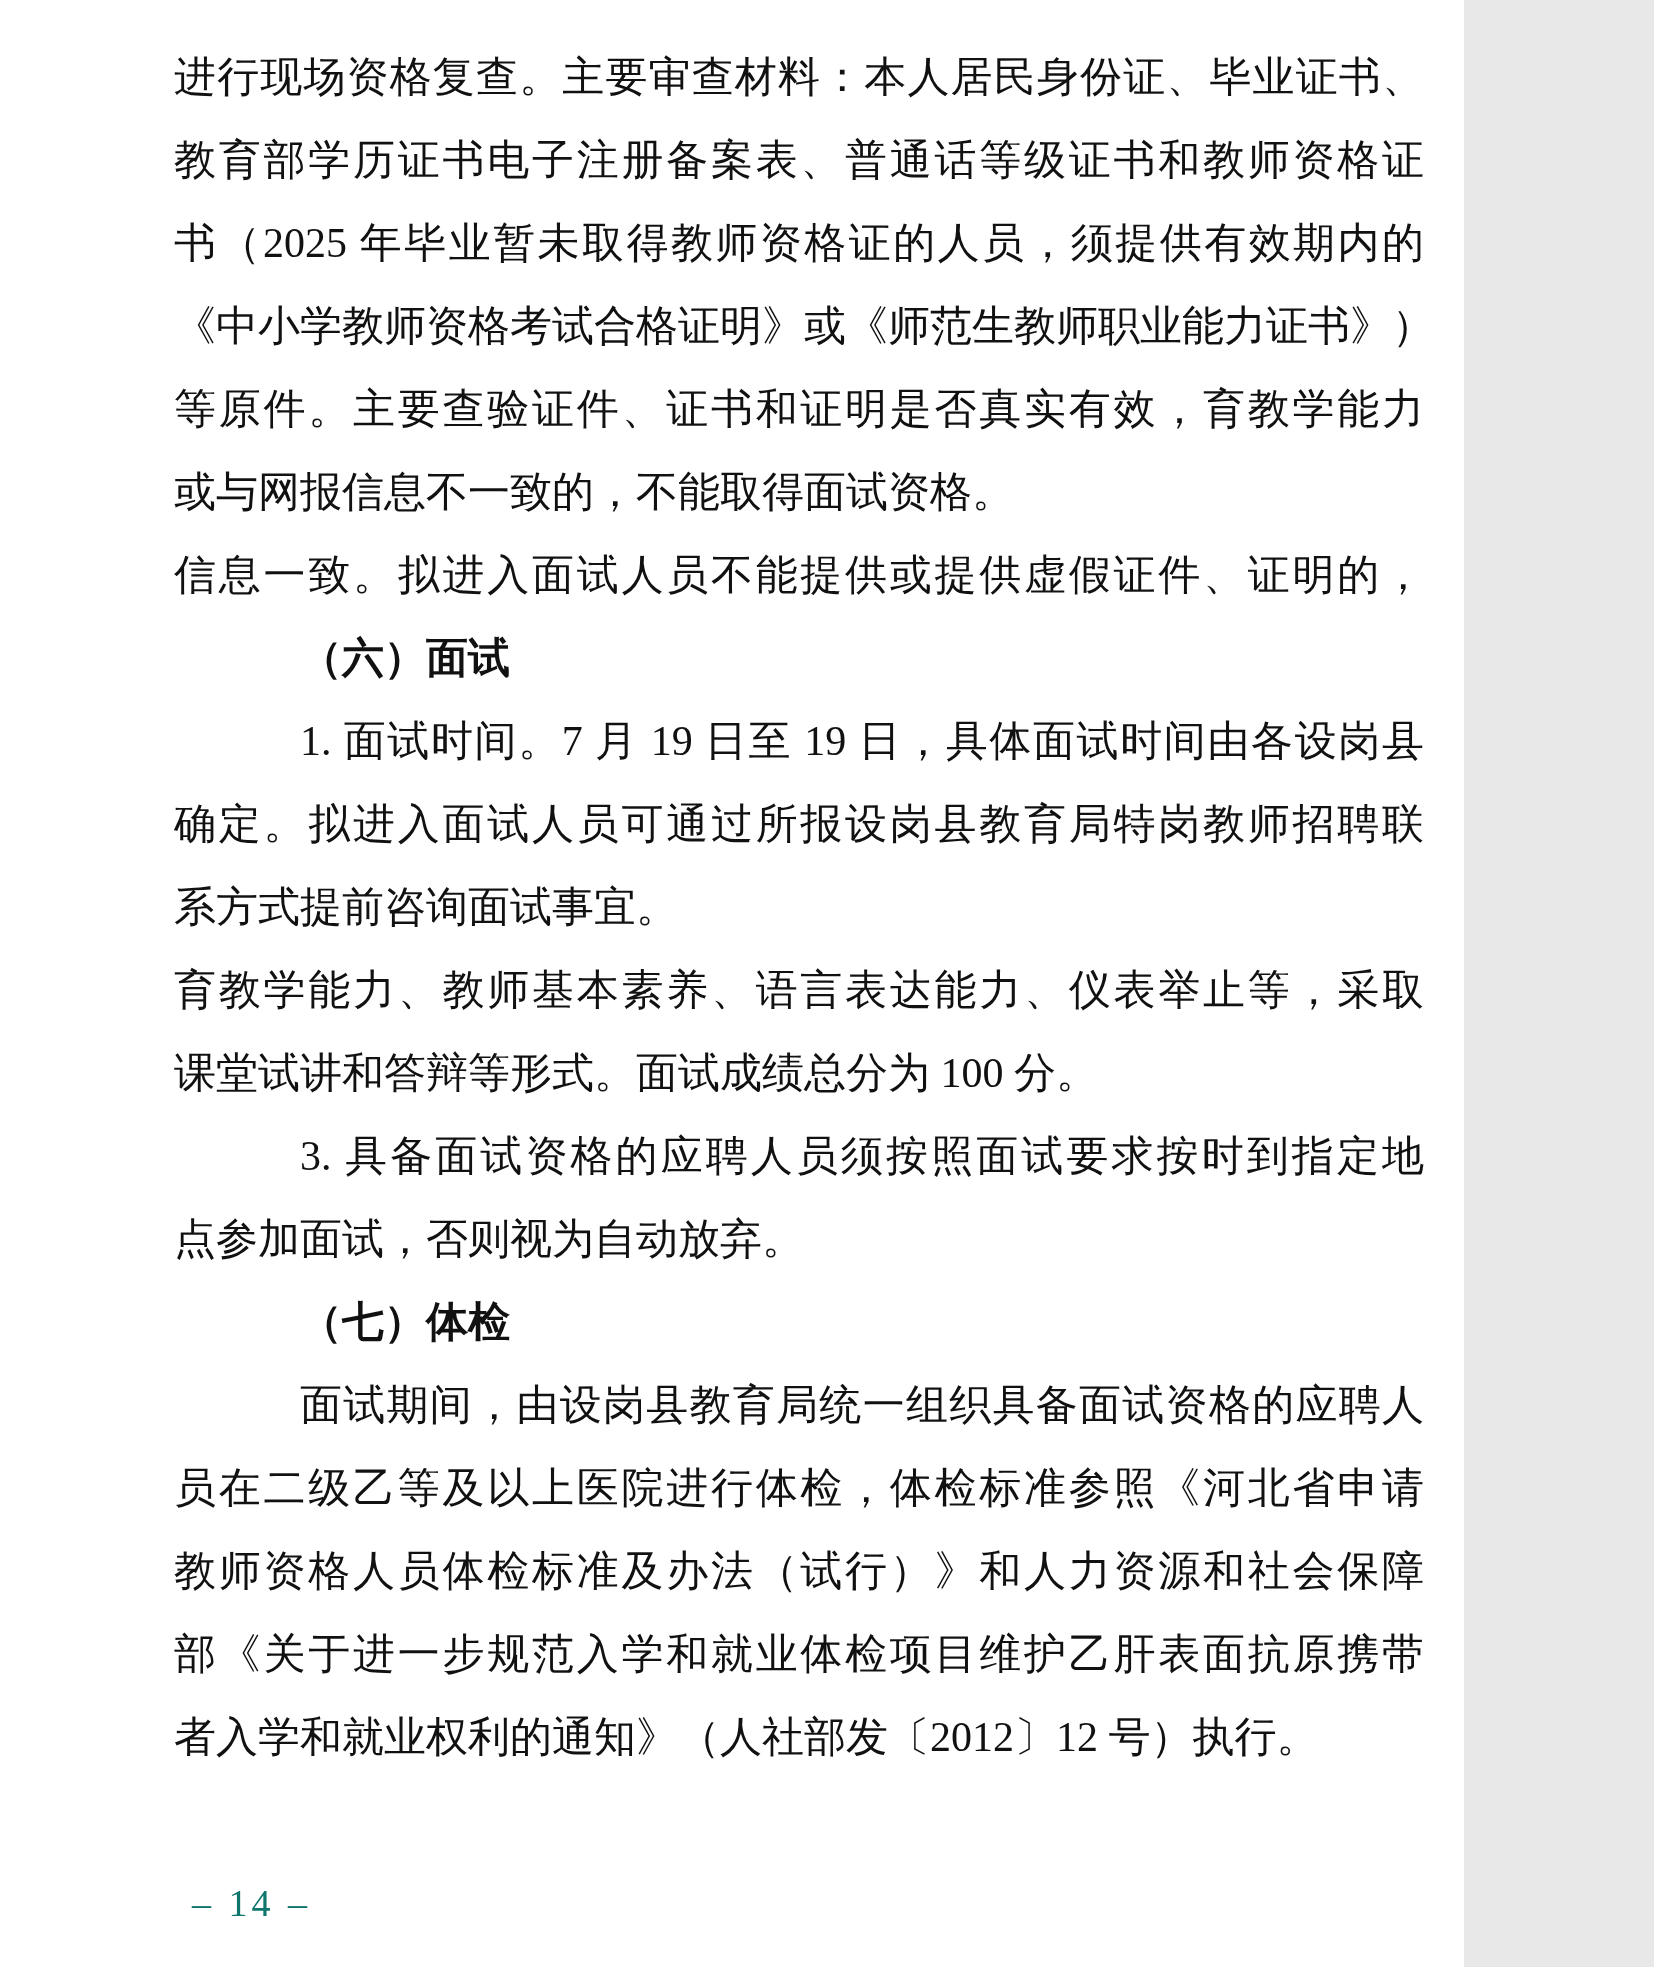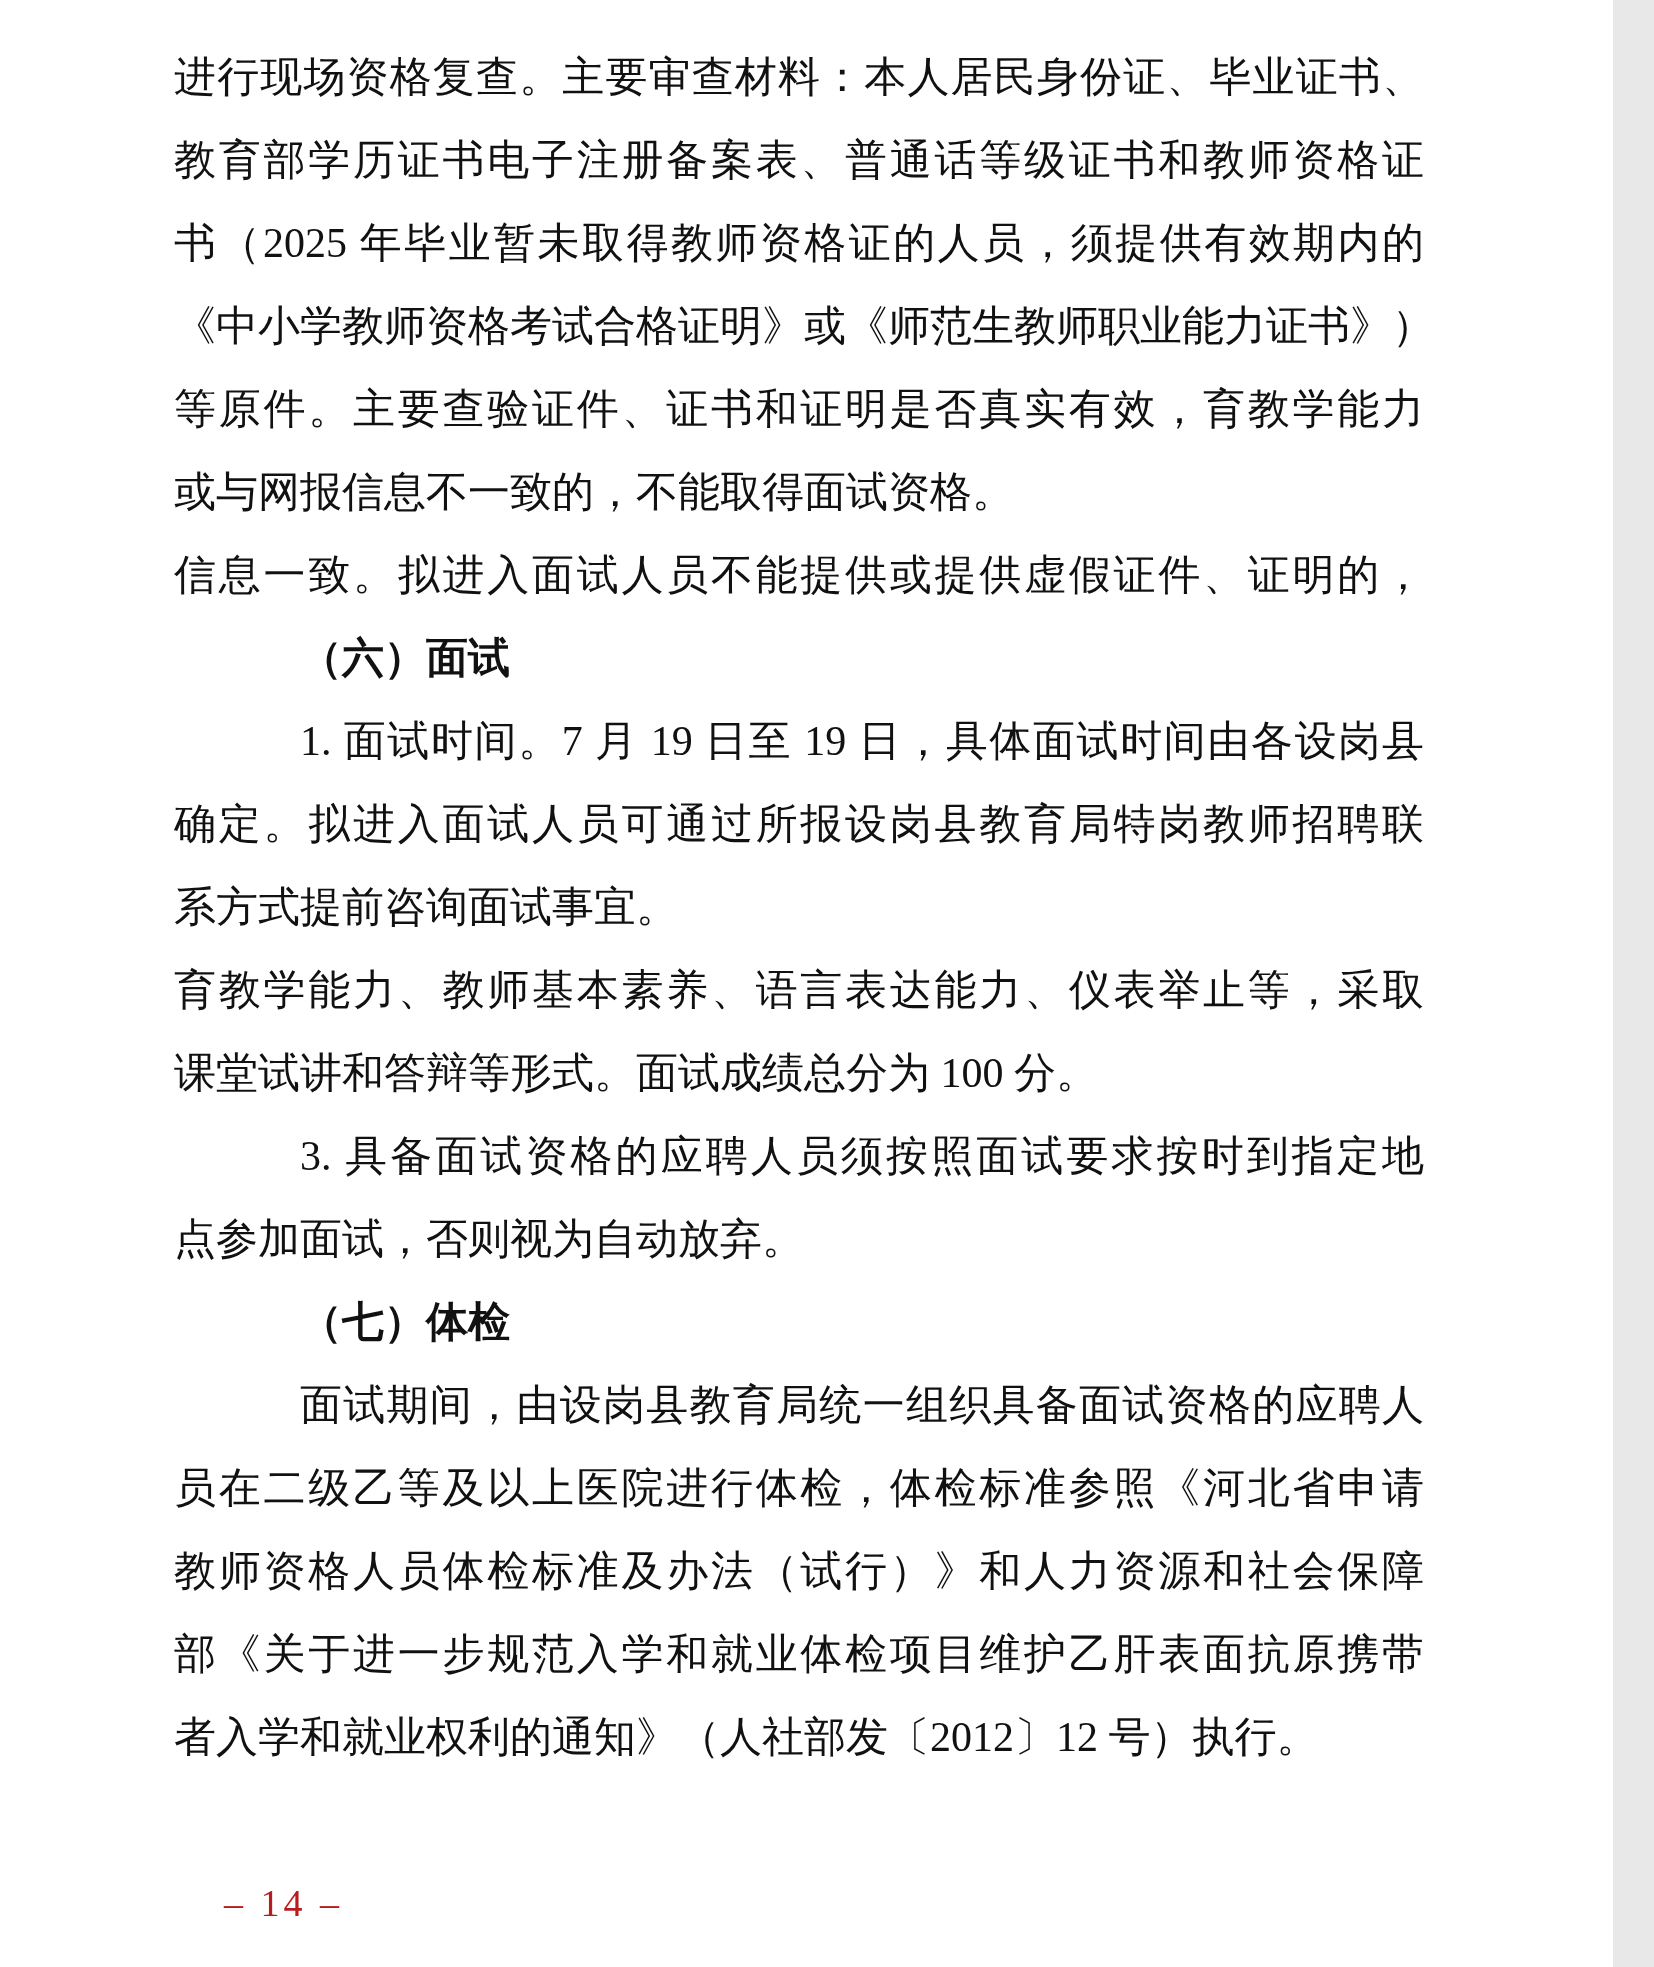--- a/index.html
+++ b/index.html
@@ -1,18 +1,18 @@
 <!DOCTYPE html>
 <html><head>
 <meta charset="utf-8">
 <style>
   html, body { margin: 0; padding: 0; background: #e8e8e8; }
   .page {
     position: relative;
-    width: 1613px;
+    width: 1464px;
     height: 1967px;
     background: #ffffff;
     overflow: hidden;
     font-family: "Liberation Serif", "DejaVu Serif", serif;
     color: #111111;
   }
   .doc {
     position: absolute;
     left: 174px;
     top: 36px;
@@ -36,26 +36,26 @@
   }
   .indent { padding-left: 126px; }
   .heading {
     font-weight: 700;
     text-align: left;
     text-align-last: left;
     padding-left: 126px;
   }
   .footer {
     position: absolute;
-    left: 224px;
+    left: 192px;
     top: 1878px;
     font-size: 38px;
     line-height: 50px;
     letter-spacing: 4px;
-    color: #b91c1c;
+    color: #0f766e;
   }
 </style>
 </head>
 <body>
 
 <div class="page">
   <div class="doc">
     <div class="line full">进行现场资格复查。主要审查材料：本人居民身份证、毕业证书、</div>
     <div class="line full">教育部学历证书电子注册备案表、普通话等级证书和教师资格证</div>
     <div class="line full">书（2025 年毕业暂未取得教师资格证的人员，须提供有效期内的</div>

